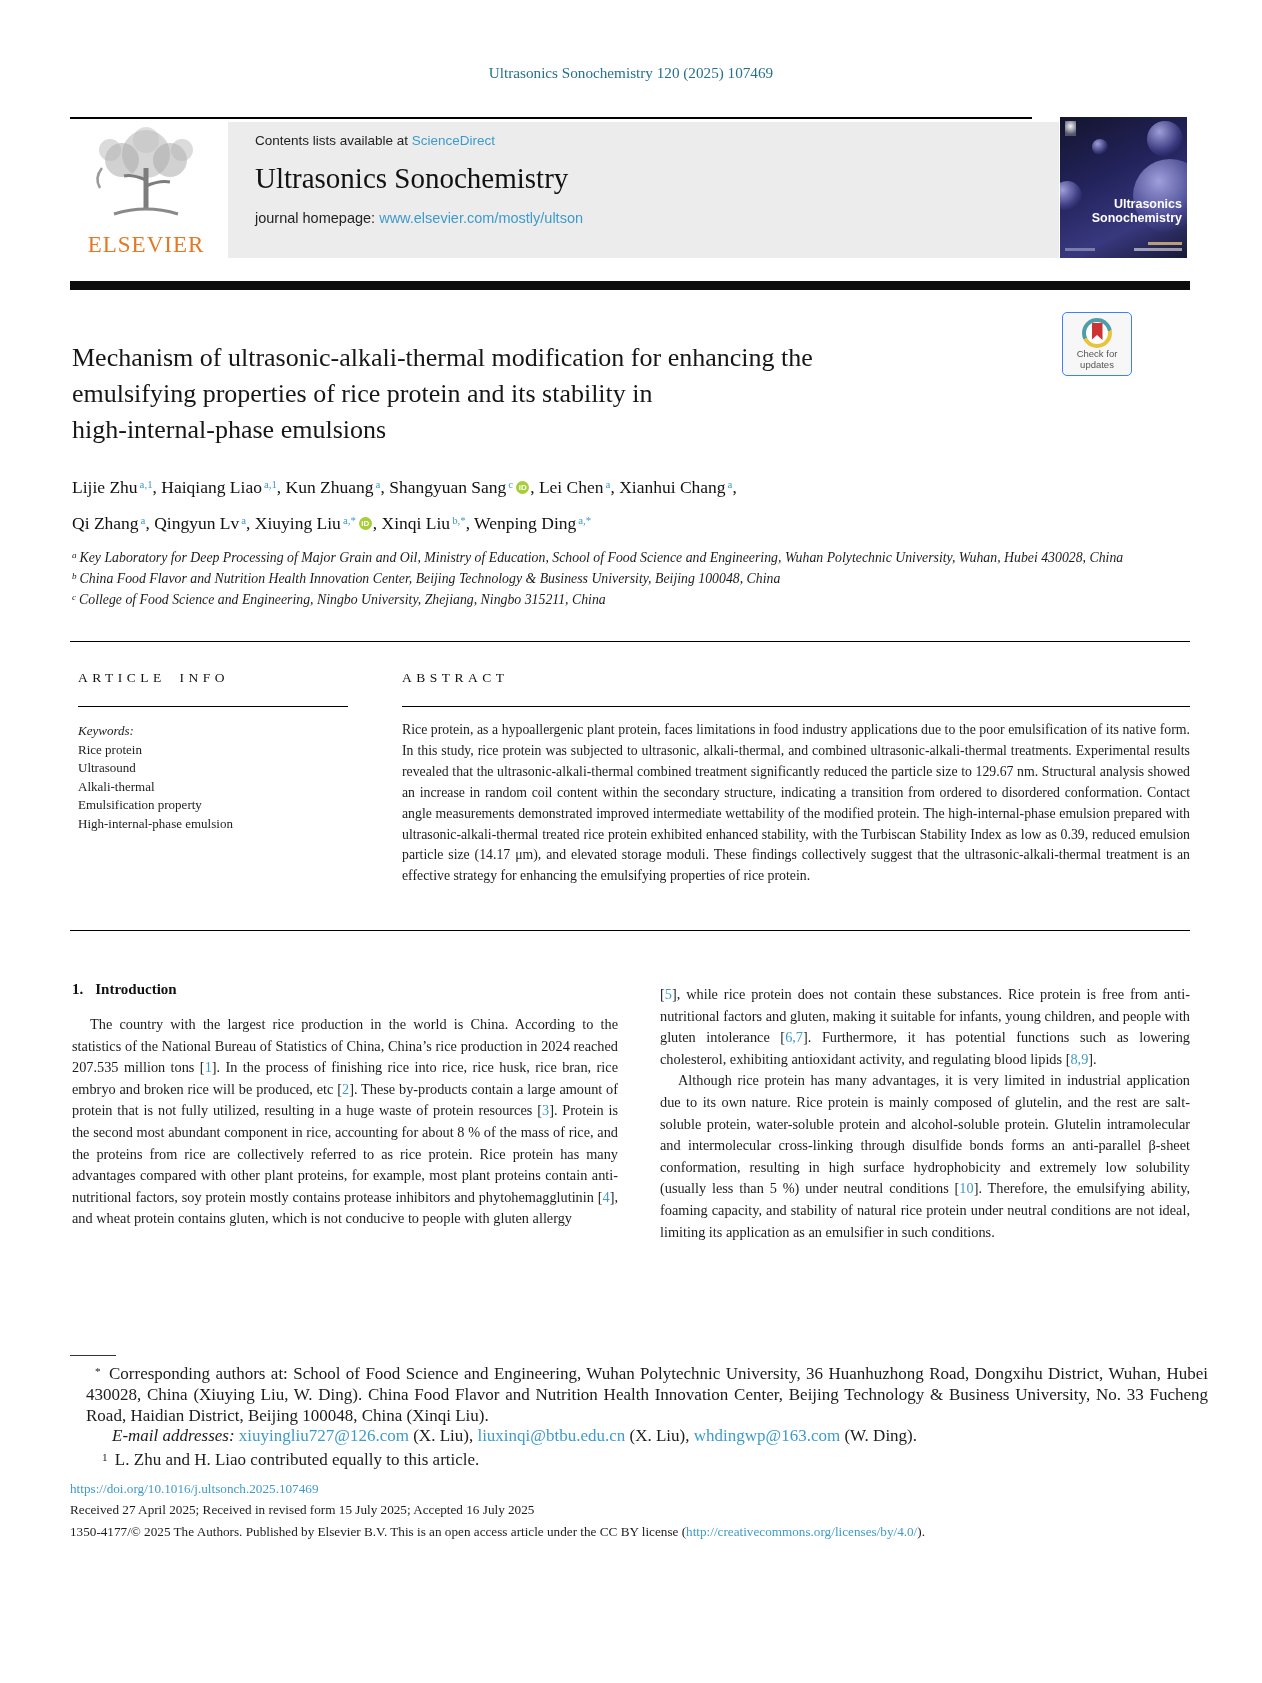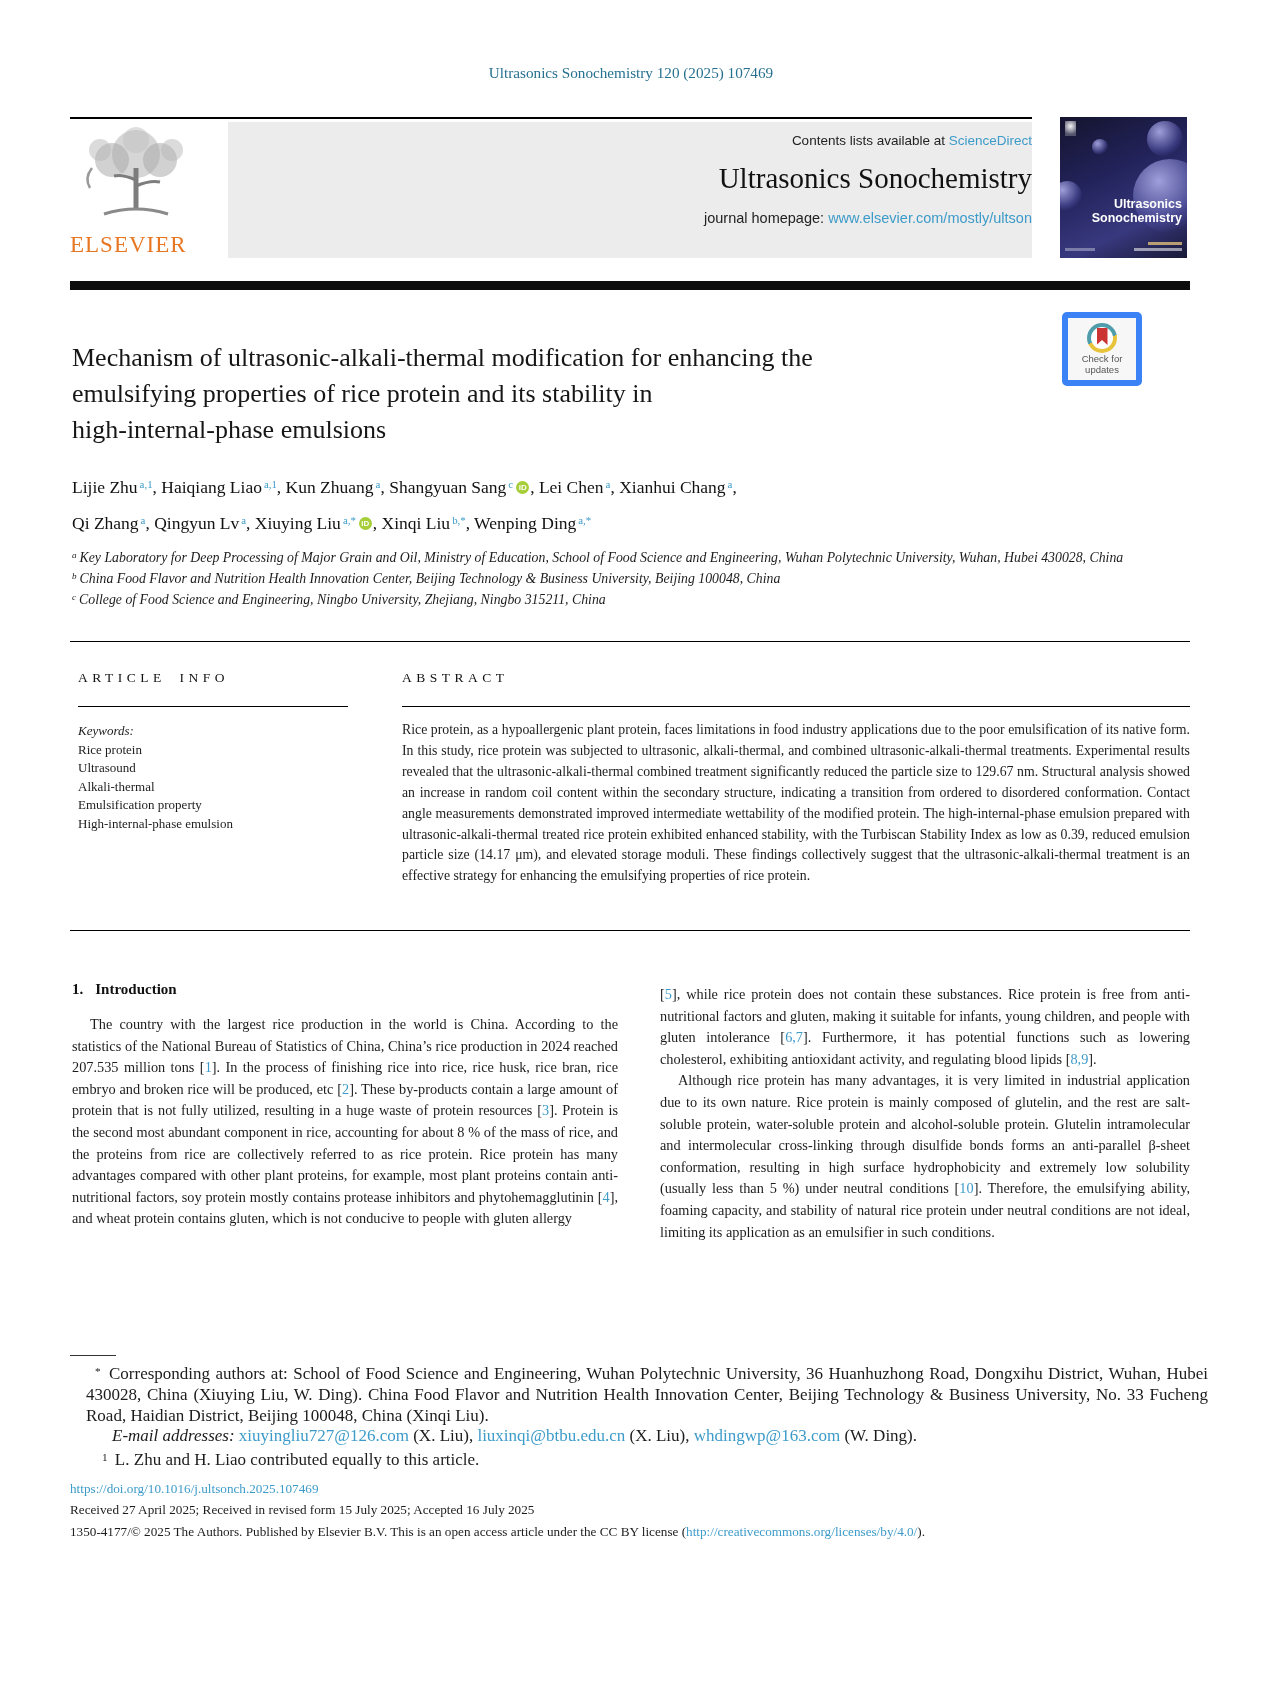--- a/index.html
+++ b/index.html
@@ -14,25 +14,25 @@
   .rule{background:#000;height:1.5px;}
   .top-rule{top:117px;left:70px;width:962px;}
   .rule-a{top:641px;left:70px;width:1120px;height:1px;}
   .rule-info{top:706px;left:78px;width:270px;height:1px;}
   .rule-abs{top:706px;left:402px;width:788px;height:1px;}
   .rule-b{top:930px;left:70px;width:1120px;height:1px;}
   .fn-rule{top:1355px;left:70px;width:46px;height:1px;background:#333;}
   .black-bar{top:281px;left:70px;width:1120px;height:9px;background:#0d0d0d;}
 
   
-  .elsevier-block{left:70px;top:124px;width:152px;height:134px;text-align:left;}
+  .elsevier-block{left:70px;top:124px;width:152px;height:134px;text-align:center;}
   .elsevier-word{margin-top:2px;font-size:23px;letter-spacing:1px;color:#e87724;font-family:"Liberation Serif",serif;}
 
   
-  .banner{left:228px;top:122px;width:804px;height:136px;background:#ececec;text-align:right;}
+  .banner{left:228px;top:122px;width:804px;height:136px;background:#ececec;text-align:left;padding-left:27px;}
   .banner-contents{margin-top:11px;font-family:"Liberation Sans",sans-serif;font-size:13.5px;color:#222;}
   .banner-title{margin-top:14px;font-size:29px;color:#111;}
   .banner-homepage{margin-top:15px;font-family:"Liberation Sans",sans-serif;font-size:14.5px;color:#222;}
   .blue{color:#3d9bc9;text-decoration:none;cursor:pointer;}
 
   
   .cover{left:1060px;top:117px;width:127px;height:141px;background:linear-gradient(155deg,#14142e 0%,#23235c 40%,#38387f 72%,#191936 100%);overflow:hidden;}
   .bubble{position:absolute;border-radius:50%;background:radial-gradient(circle at 35% 30%,rgba(165,165,225,.95),rgba(80,80,160,.55) 55%,rgba(40,40,90,0) 74%);}
   .b1{width:74px;height:74px;right:-20px;top:42px;}
   .b2{width:36px;height:36px;right:4px;top:4px;}
@@ -40,21 +40,21 @@
   .b4{width:30px;height:30px;left:-8px;top:64px;}
   .cover-title{position:absolute;right:5px;top:80px;text-align:right;color:#fff;font-family:"Liberation Sans",sans-serif;font-weight:bold;font-size:12.5px;line-height:14px;}
   .cover-logo{position:absolute;left:5px;top:4px;width:11px;height:15px;background:radial-gradient(circle at 50% 35%,rgba(255,255,255,.95),rgba(255,255,255,.25) 75%);}
   .cbar{position:absolute;height:3px;background:rgba(255,255,255,.55);}
   .cbar1{right:5px;bottom:13px;width:34px;background:rgba(210,180,120,.85);}
   .cbar2{right:5px;bottom:7px;width:48px;}
   .cbar3{left:5px;bottom:7px;width:30px;background:rgba(255,255,255,.35);}
 
   
   .title{left:72px;top:340px;width:920px;font-size:26px;line-height:36px;font-weight:normal;color:#161616;}
-  .badge{left:1062px;top:312px;width:68px;height:62px;background:#f7f7f7;border:6px solid #3b82f6;border-radius:5px;text-align:center;cursor:pointer;}
+  .badge{left:1062px;top:312px;width:68px;height:62px;background:#f7f7f7;border:1px solid #3b82f6;border-radius:5px;text-align:center;cursor:pointer;}
   .badge-circle{position:relative;width:30px;height:30px;margin:5px auto 1px;border-radius:50%;
       background:conic-gradient(#4f9daa 0 22%, #e8c33c 22% 68%, #4f9daa 68% 100%);}
   .badge-circle::after{content:"";position:absolute;left:4px;top:4px;width:22px;height:22px;border-radius:50%;background:#fff;}
   .badge-ribbon{position:absolute;left:9.5px;top:5px;width:11px;height:17px;background:#cc3333;z-index:2;
       clip-path:polygon(0 0,100% 0,100% 100%,50% 70%,0 100%);}
   .badge-label{font-family:"Liberation Sans",sans-serif;font-size:9.5px;line-height:10.5px;color:#555;}
 
   
   .authors{left:72px;top:468px;width:1000px;font-size:17.5px;line-height:33px;color:#111;}
   .seg-sup{color:#3d9bc9;font-size:62%;vertical-align:5px;margin-left:2px;}

